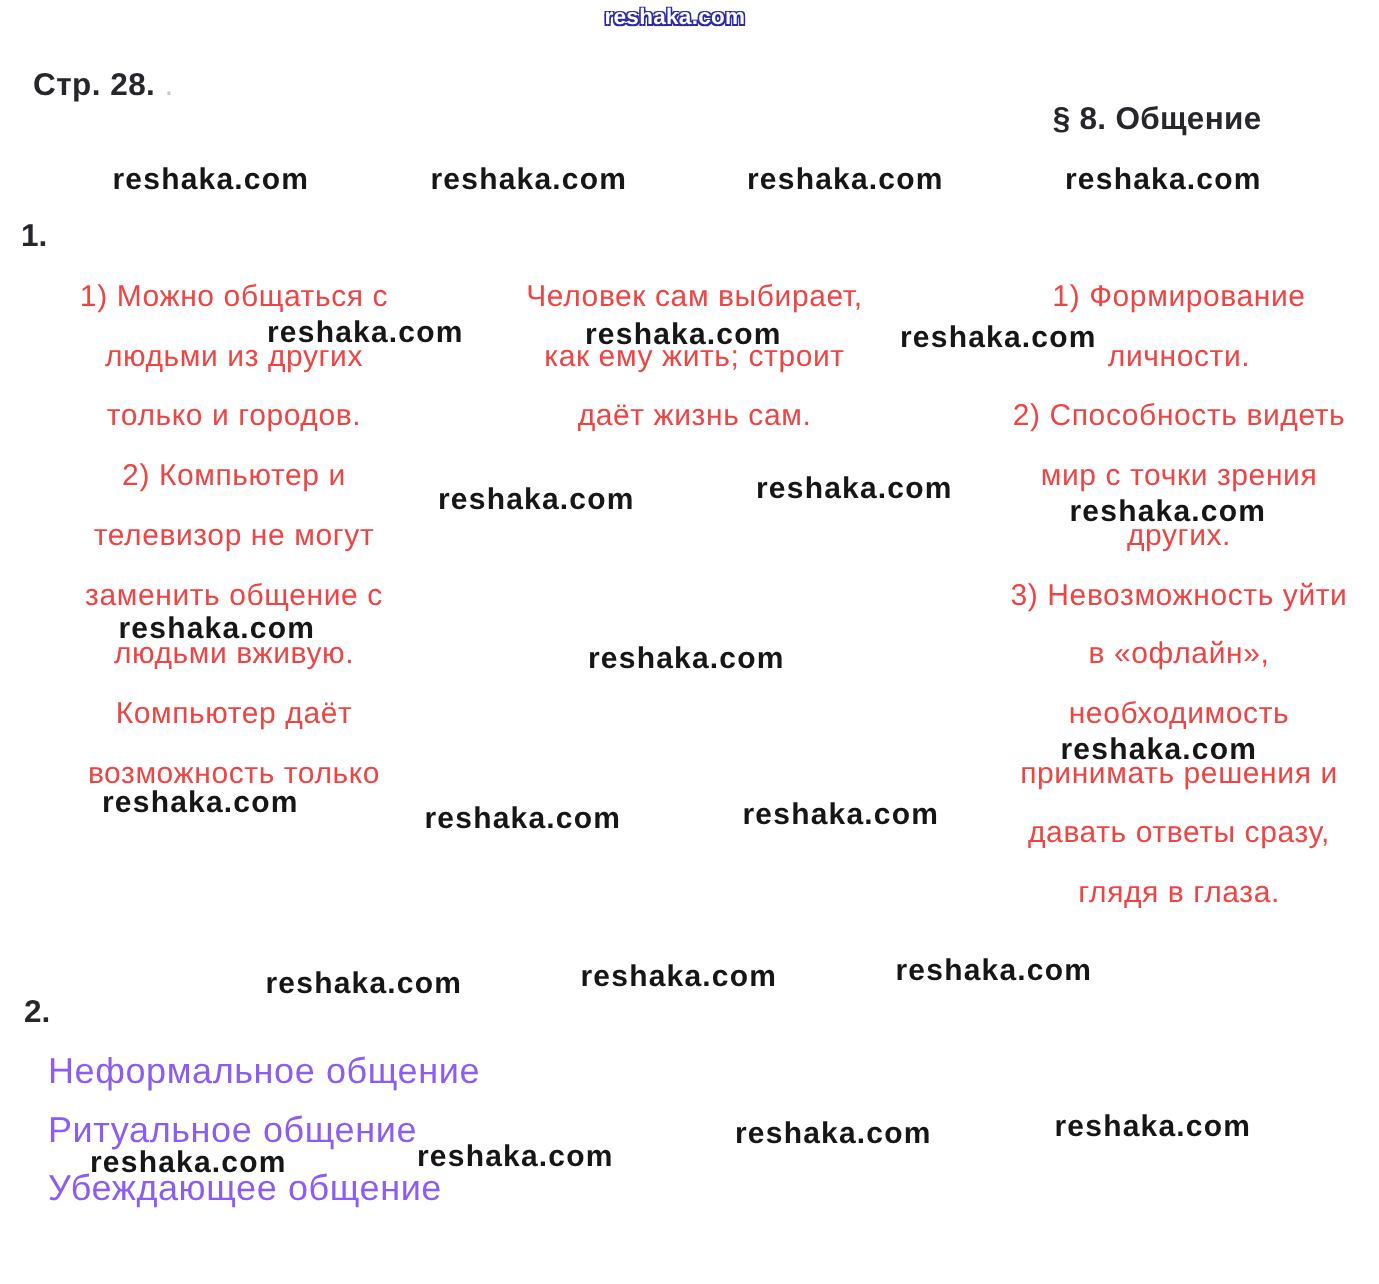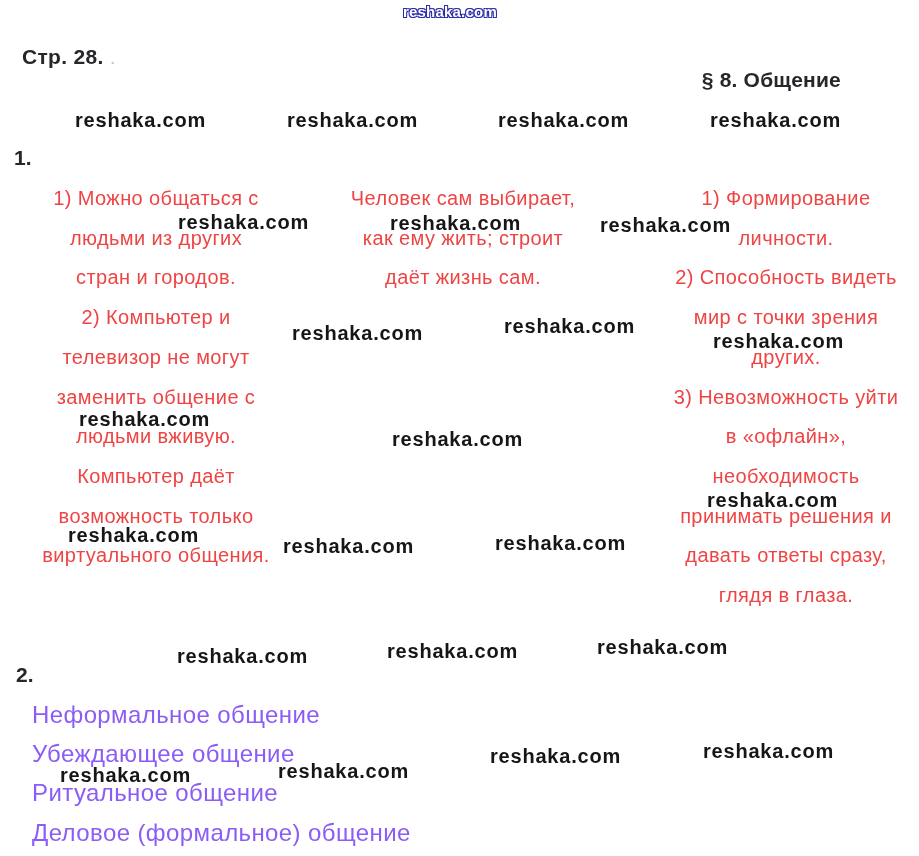--- a/index.html
+++ b/index.html
@@ -77,28 +77,27 @@
   <span class="wm" style="left:75px;top:109px">reshaka.com</span>
   <span class="wm" style="left:287px;top:109px">reshaka.com</span>
   <span class="wm" style="left:498px;top:109px">reshaka.com</span>
   <span class="wm" style="left:710px;top:109px">reshaka.com</span>
 
   <div class="task-number" style="left:14px;top:146px">1.</div>
 
   <div class="col" style="left:20px;top:179px;width:272px">
     <div class="line">1) Можно общаться с</div>
     <div class="line">людьми из других</div>
-    <div class="line">стран и городов.</div>
+    <div class="line">только и городов.</div>
     <div class="line">2) Компьютер и</div>
     <div class="line">телевизор не могут</div>
     <div class="line">заменить общение с</div>
     <div class="line">людьми вживую.</div>
     <div class="line">Компьютер даёт</div>
     <div class="line">возможность только</div>
-    <div class="line">виртуального общения.</div>
   </div>
 
   <div class="col" style="left:303px;top:179px;width:320px">
     <div class="line">Человек сам выбирает,</div>
     <div class="line">как ему жить; строит</div>
     <div class="line">даёт жизнь сам.</div>
   </div>
 
   <div class="col" style="left:636px;top:179px;width:300px">
     <div class="line">1) Формирование</div>
@@ -128,23 +127,22 @@
   <span class="wm" style="left:495px;top:532px">reshaka.com</span>
 
   <span class="wm" style="left:177px;top:645px">reshaka.com</span>
   <span class="wm" style="left:387px;top:640px">reshaka.com</span>
   <span class="wm" style="left:597px;top:636px">reshaka.com</span>
 
   <div class="task-number" style="left:16px;top:663px">2.</div>
 
   <div class="list">
     <div class="line">Неформальное общение</div>
+    <div class="line">Ритуальное общение</div>
     <div class="line">Убеждающее общение</div>
-    <div class="line">Ритуальное общение</div>
-    <div class="line">Деловое (формальное) общение</div>
   </div>
 
   <span class="wm" style="left:60px;top:764px">reshaka.com</span>
   <span class="wm" style="left:278px;top:760px">reshaka.com</span>
   <span class="wm" style="left:490px;top:745px">reshaka.com</span>
   <span class="wm" style="left:703px;top:740px">reshaka.com</span>
 
 </div>
 
 </body></html>

